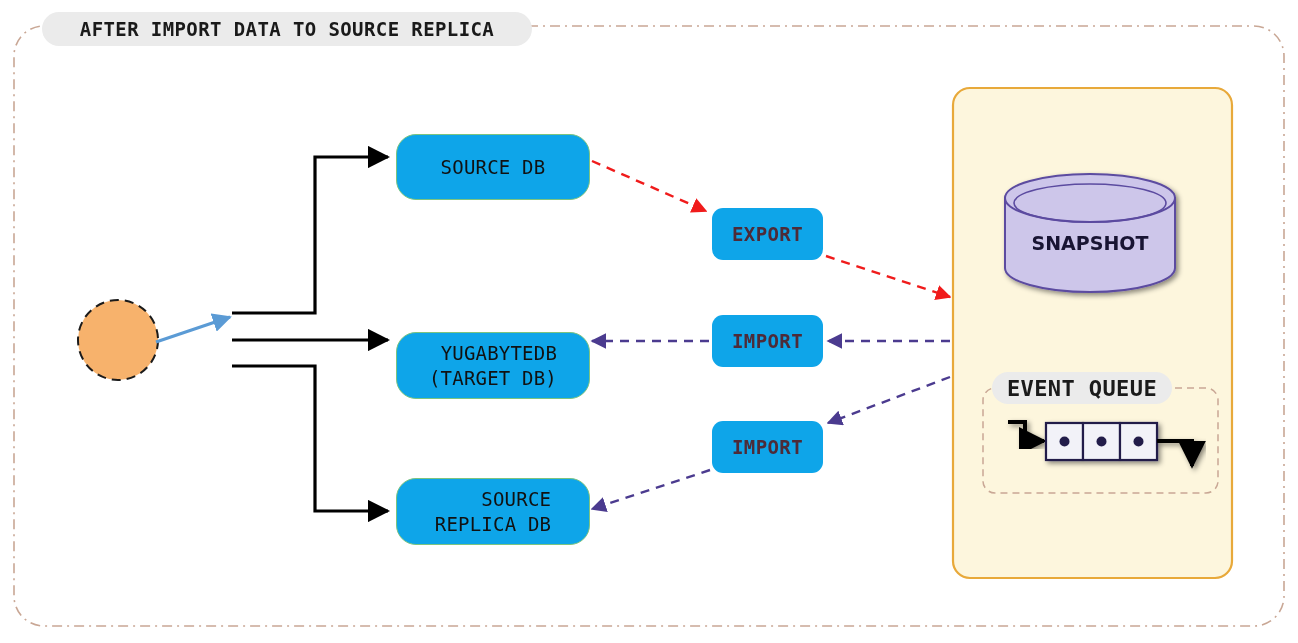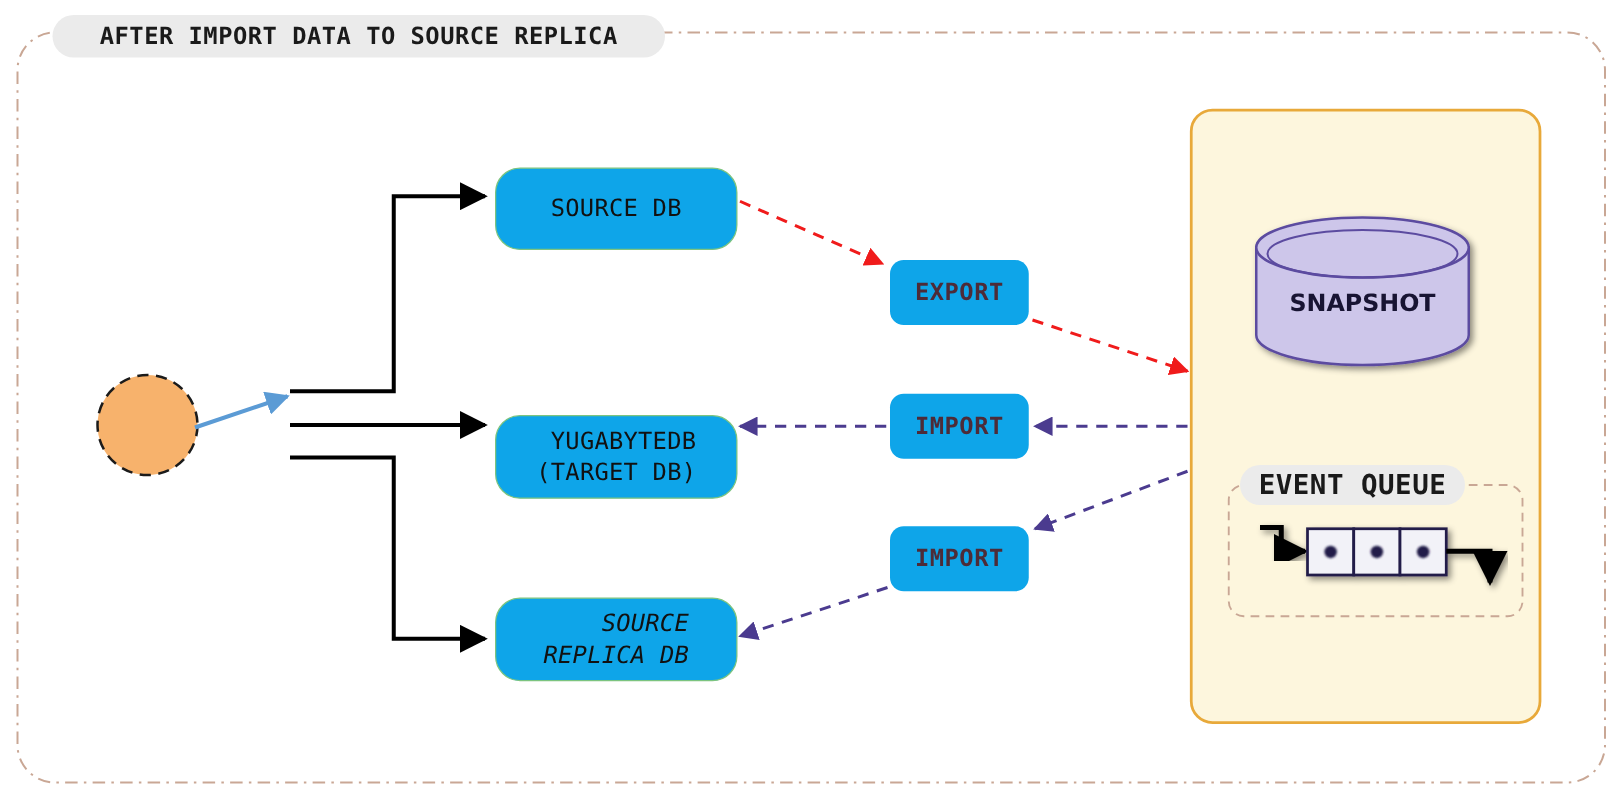--- a/index.html
+++ b/index.html
@@ -78,21 +78,21 @@
     align-items: center;
     justify-content: center;
     text-align: right;
     white-space: pre;
     font-size: 19px;
     line-height: 1.28;
     letter-spacing: 0.2px;
   }
   #box-source-db   { left: 396px; top: 134px; width: 192px; height: 64px; }
   #box-target-db   { left: 396px; top: 308px; width: 192px; height: 65px; margin-top: 24px; }
-  #box-replica-db  { left: 396px; top: 478px; width: 192px; height: 65px; font-style: italic; }
+  #box-replica-db  { left: 396px; top: 478px; width: 192px; height: 65px; }
   
   .action {
     position: absolute;
     background: #0ea5e9;
     border-radius: 11px;
     color: #4d2b38;
     display: flex;
     align-items: center;
     justify-content: center;
     font-size: 19px;

